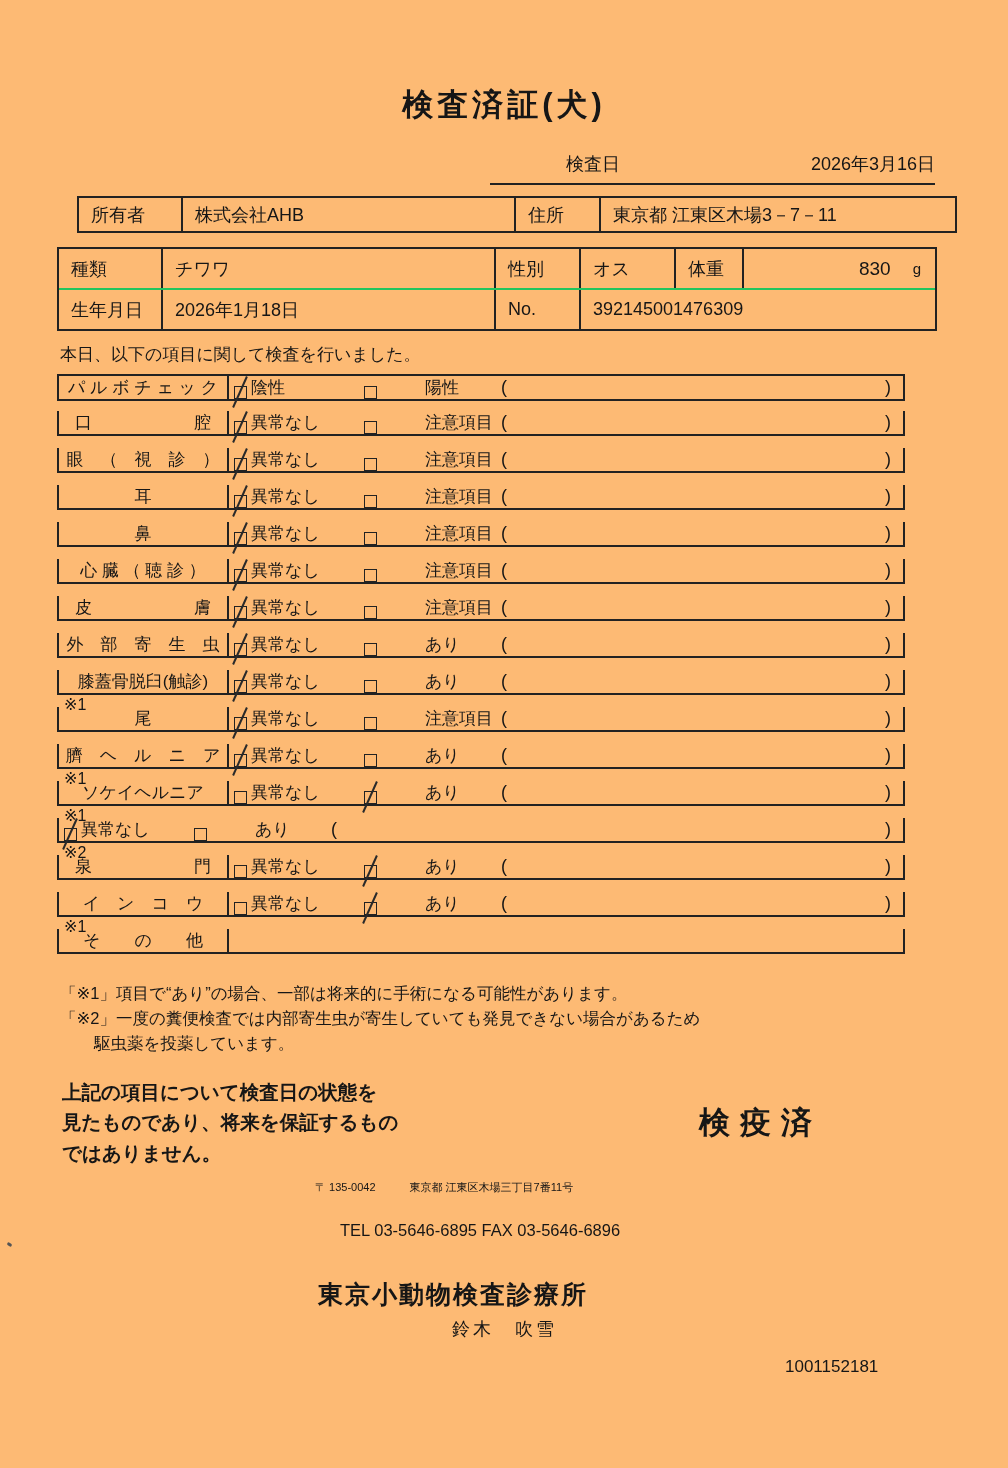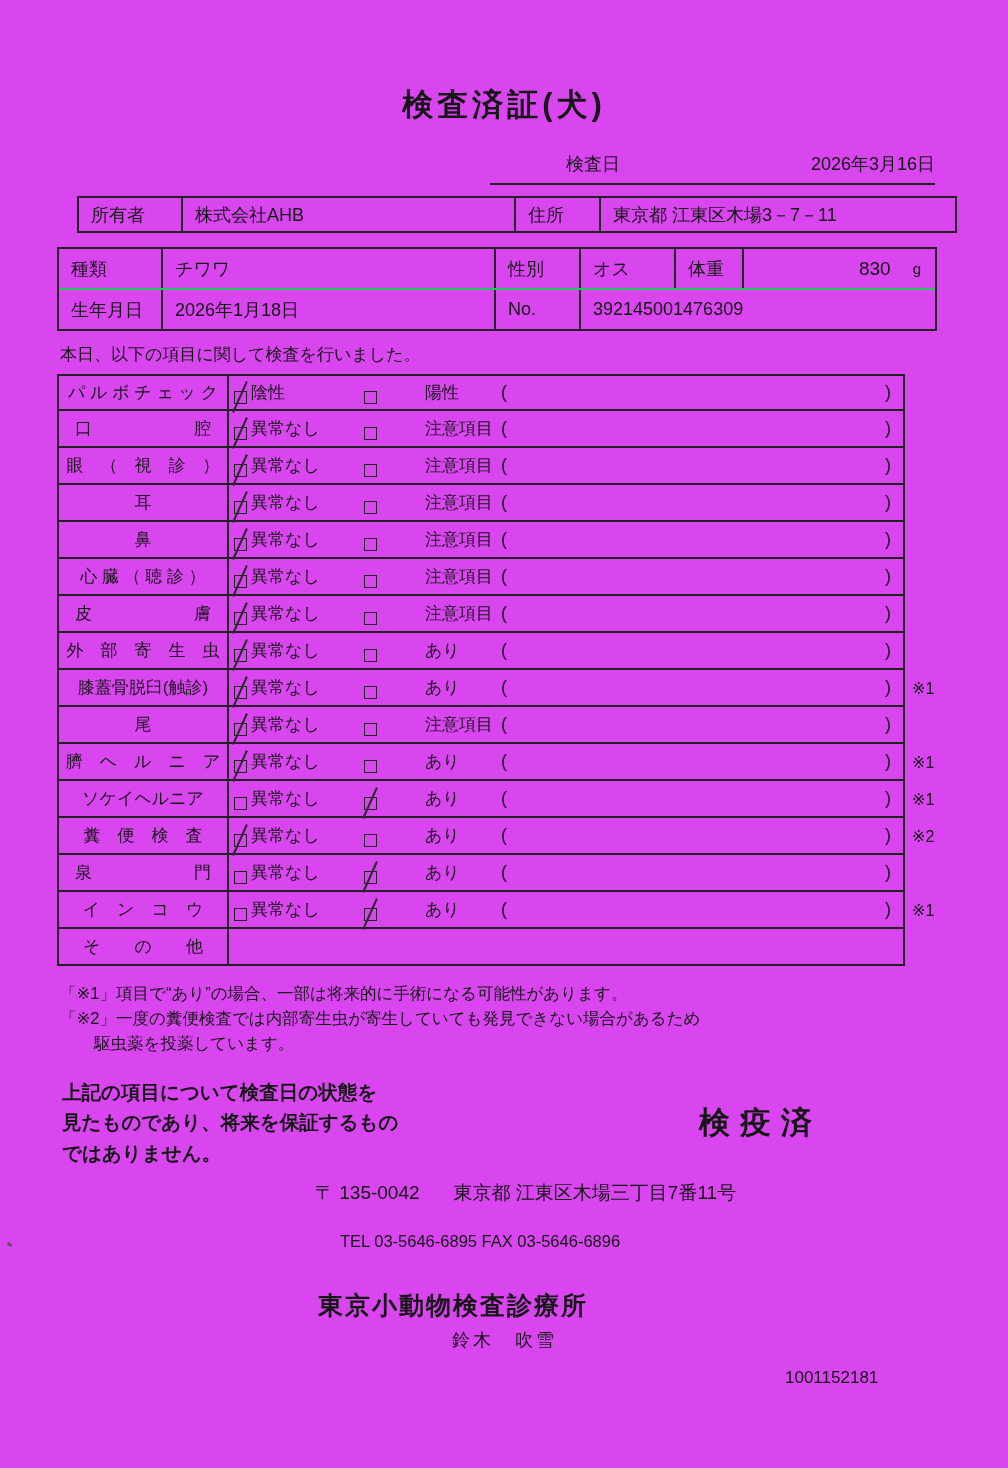--- a/index.html
+++ b/index.html
@@ -1,17 +1,17 @@
 <!DOCTYPE html>
 <html><head>
 <meta charset="utf-8">
 <style>
   html,body{margin:0;padding:0;background:#e9e9e9;}
   .page{
-    position:relative;width:1008px;height:1468px;background:#d946ef;
+    position:relative;width:1008px;height:1468px;background:#fdba74;
     font-family:"Liberation Sans","DejaVu Sans",sans-serif;color:#161616;
     margin:0 auto;overflow:hidden;
   }
   *{box-sizing:border-box;}
   .title{text-align:center;padding-top:84px;font-size:31px;font-weight:700;letter-spacing:4px;}
 
   .date-row{display:flex;justify-content:space-between;align-items:flex-end;
     margin:26px 73px 0 490px;border-bottom:2px solid #222;padding-bottom:7px;font-size:18px;}
   .date-row .dlabel{padding-left:76px;}
 
@@ -28,21 +28,21 @@
   .w-sex{width:95px;}
   .w-wt{width:68px;}
   .grow{flex:1;}
   .weight-cell{justify-content:flex-end;padding-right:14px;}
   .weight-cell .wv{font-size:19px;}
   .weight-cell .wu{margin-left:22px;font-size:15px;}
 
   .intro{margin:12px 0 8px 60px;font-size:17px;}
 
   .exam{margin-left:57px;}
-  .trow{display:flex;align-items:stretch;height:37px;}
+  .trow{display:flex;align-items:stretch;height:37px;flex-direction:column;}
   .rowline{display:flex;align-items:center;width:848px;
     border-left:2px solid #222;border-right:2px solid #222;border-bottom:2px solid #222;}
   .trow:first-child .rowline{border-top:2px solid #222;}
   .lab{width:170px;align-self:stretch;display:flex;align-items:center;justify-content:center;
     border-right:2px solid #222;font-size:17px;white-space:nowrap;overflow:hidden;}
   .opt{display:flex;align-items:flex-end;font-size:17px;white-space:nowrap;}
   .opt1{width:130px;margin-left:5px;}
   .opt2{width:130px;gap:44px;}
   .cb{position:relative;display:inline-block;width:13px;height:13px;border:1.5px solid #222;
     margin-right:4px;flex:none;}
@@ -53,21 +53,21 @@
   .note{width:50px;display:flex;align-items:center;padding-left:7px;font-size:16px;}
   .trow.empty .opt,.trow.empty .paren-open,.trow.empty .paren-close{visibility:hidden;}
 
   .notes{margin:15px 0 0 60px;font-size:16.5px;line-height:1.5;}
   .notes .indent{padding-left:34px;}
 
   .bottom{display:flex;align-items:center;margin-top:22px;}
   .disclaimer{margin-left:62px;font-size:19.5px;font-weight:700;line-height:1.55;}
   .stamp{margin-left:auto;margin-right:186px;font-size:31px;font-weight:700;letter-spacing:10px;}
 
-  .addr1{margin-top:12px;margin-left:315px;font-size:19px;display:flex;}
+  .addr1{margin-top:12px;margin-left:315px;font-size:11px;display:flex;}
   .addr1 .a2{margin-left:34px;}
   .tel{margin-top:26px;margin-left:340px;font-size:16.5px;}
   .clinic{margin-top:38px;margin-left:318px;font-size:25px;font-weight:700;letter-spacing:2px;}
   .vet{margin-top:6px;margin-left:452px;font-size:18px;letter-spacing:3px;}
   .serial{margin-top:16px;margin-left:785px;font-size:17px;}
   .speck{position:absolute;left:7px;top:1243px;width:5px;height:3px;background:#555;border-radius:2px;transform:rotate(35deg);}
 </style>
 </head>
 <body>
 
@@ -309,21 +309,20 @@
           <span>あり</span>
         </div>
         <span class="paren-open">(</span>
         <span class="paren-close">)</span>
       </div>
       <span class="note">※1</span>
     </div>
 
     <div class="trow">
       <div class="rowline">
-        <div class="lab">糞　便　検　査</div>
         <div class="opt opt1">
           <span class="cb" data-checked="true"></span>
           <span>異常なし</span>
         </div>
         <div class="opt opt2">
           <span class="cb" data-checked="false"></span>
           <span>あり</span>
         </div>
         <span class="paren-open">(</span>
         <span class="paren-close">)</span>

